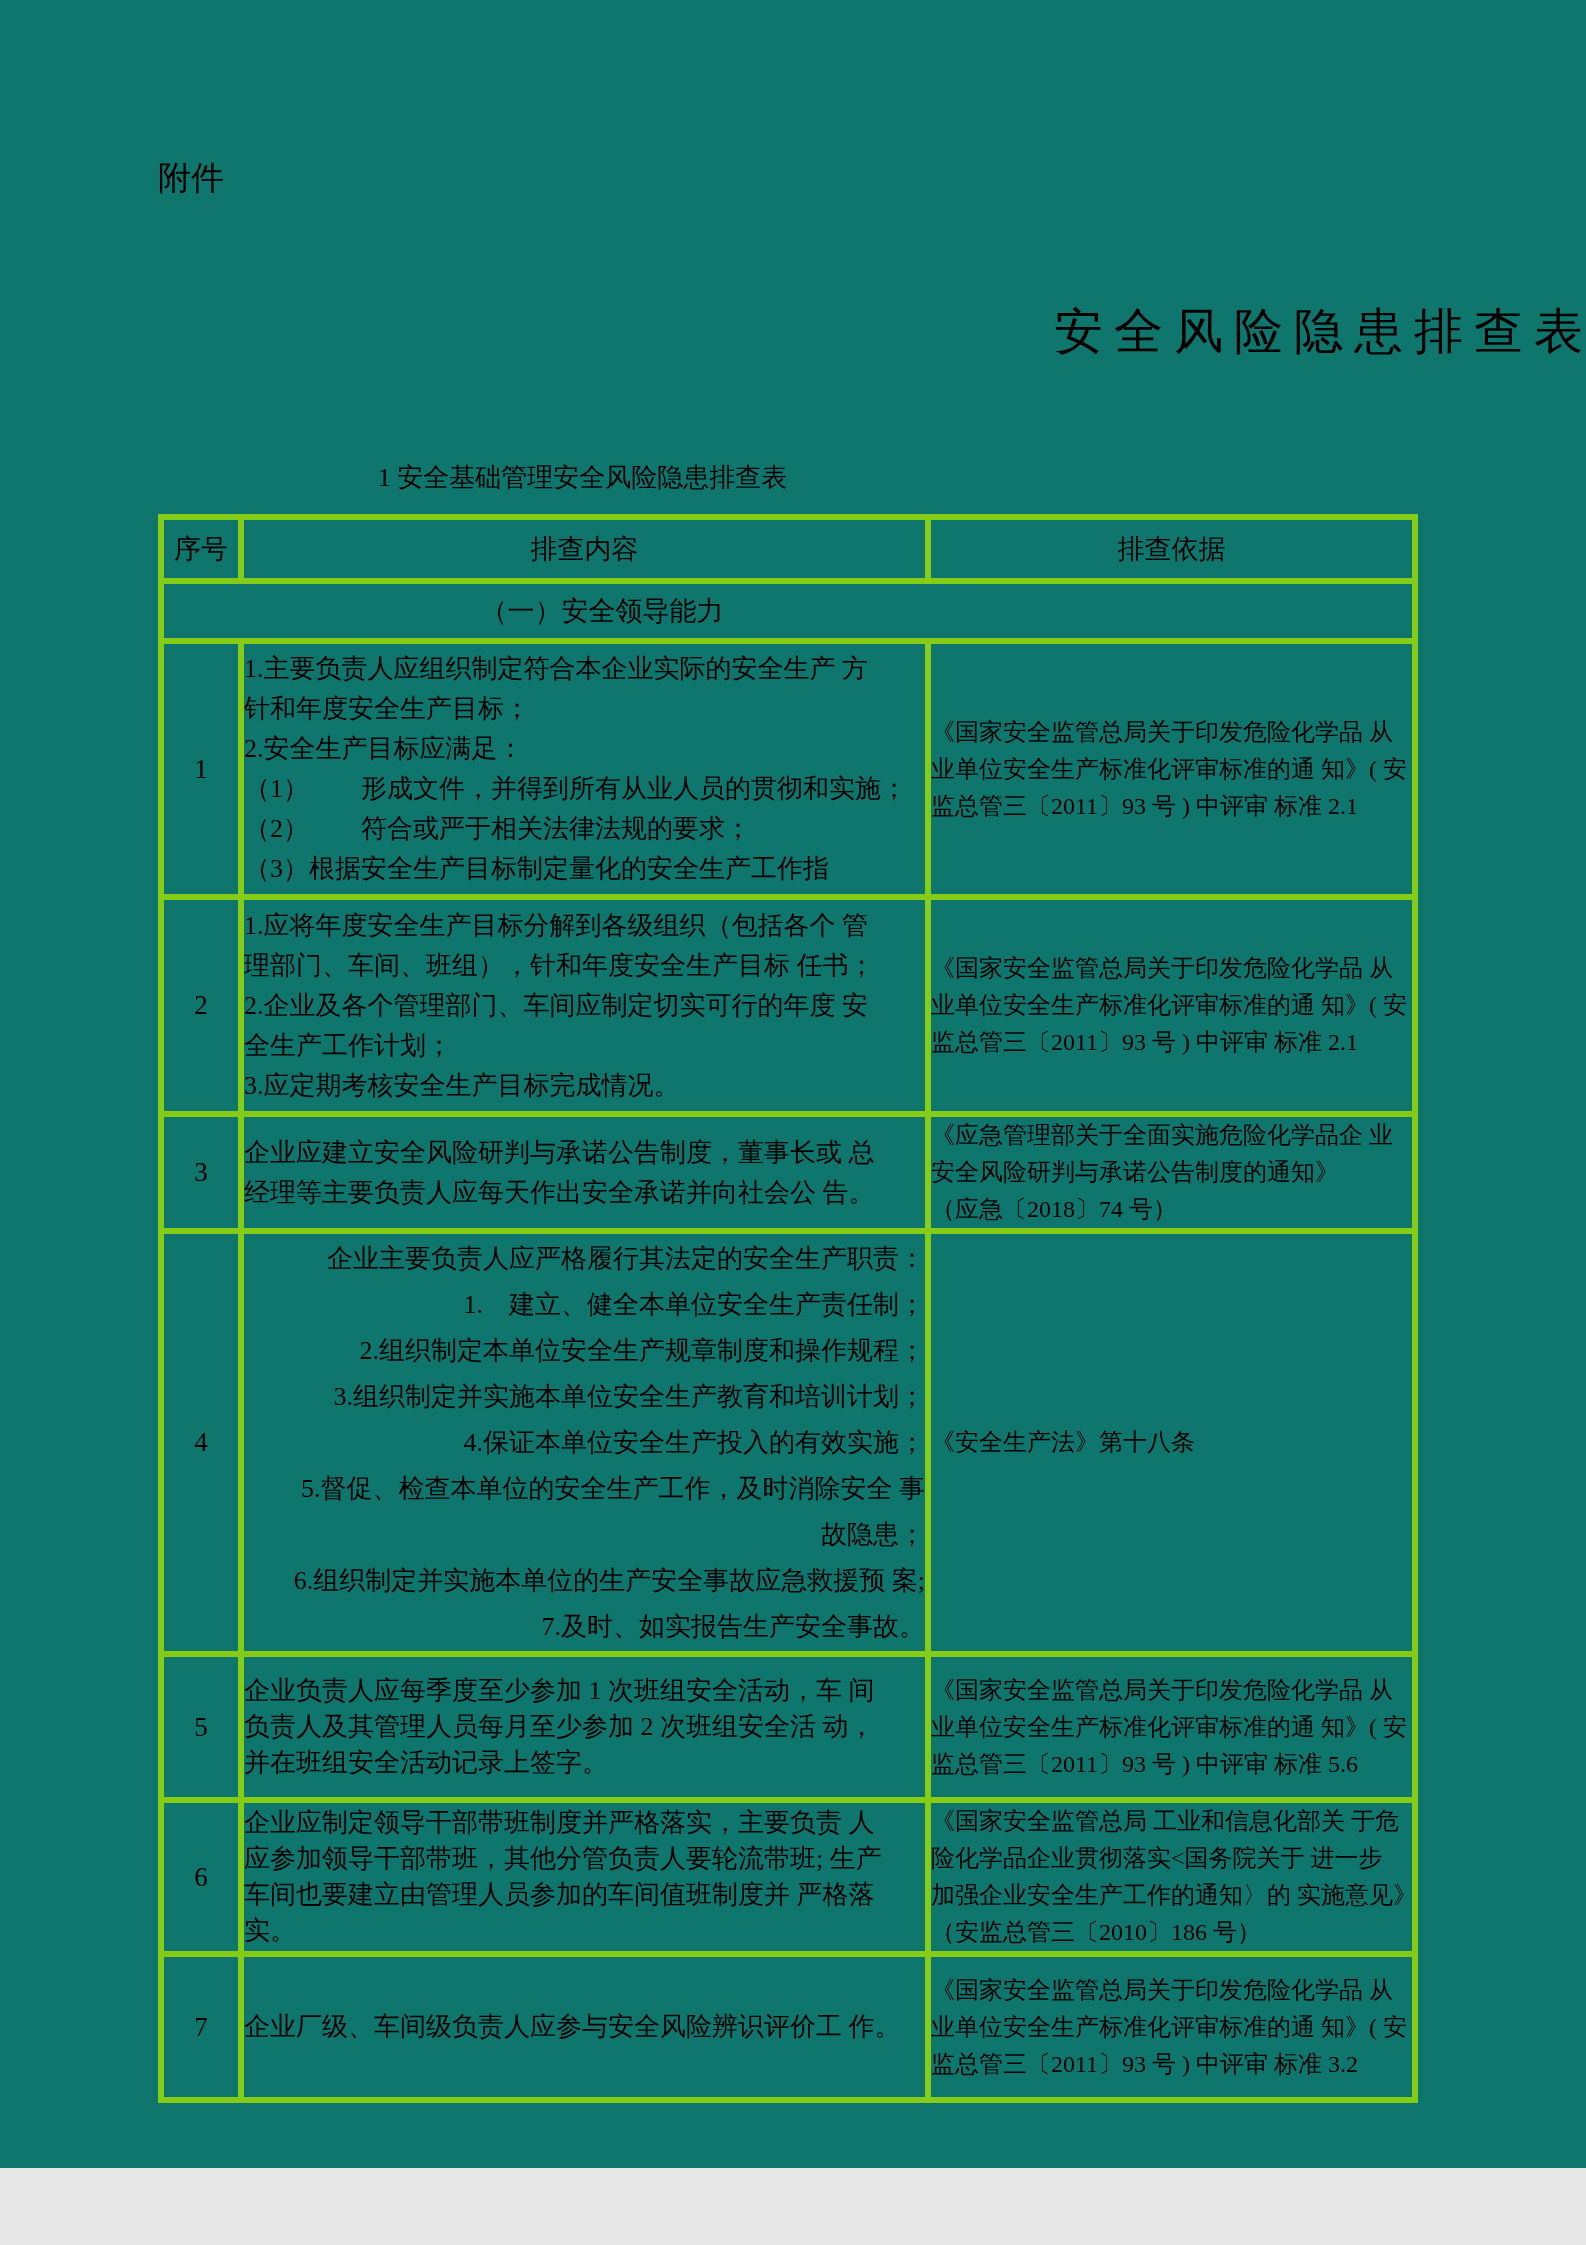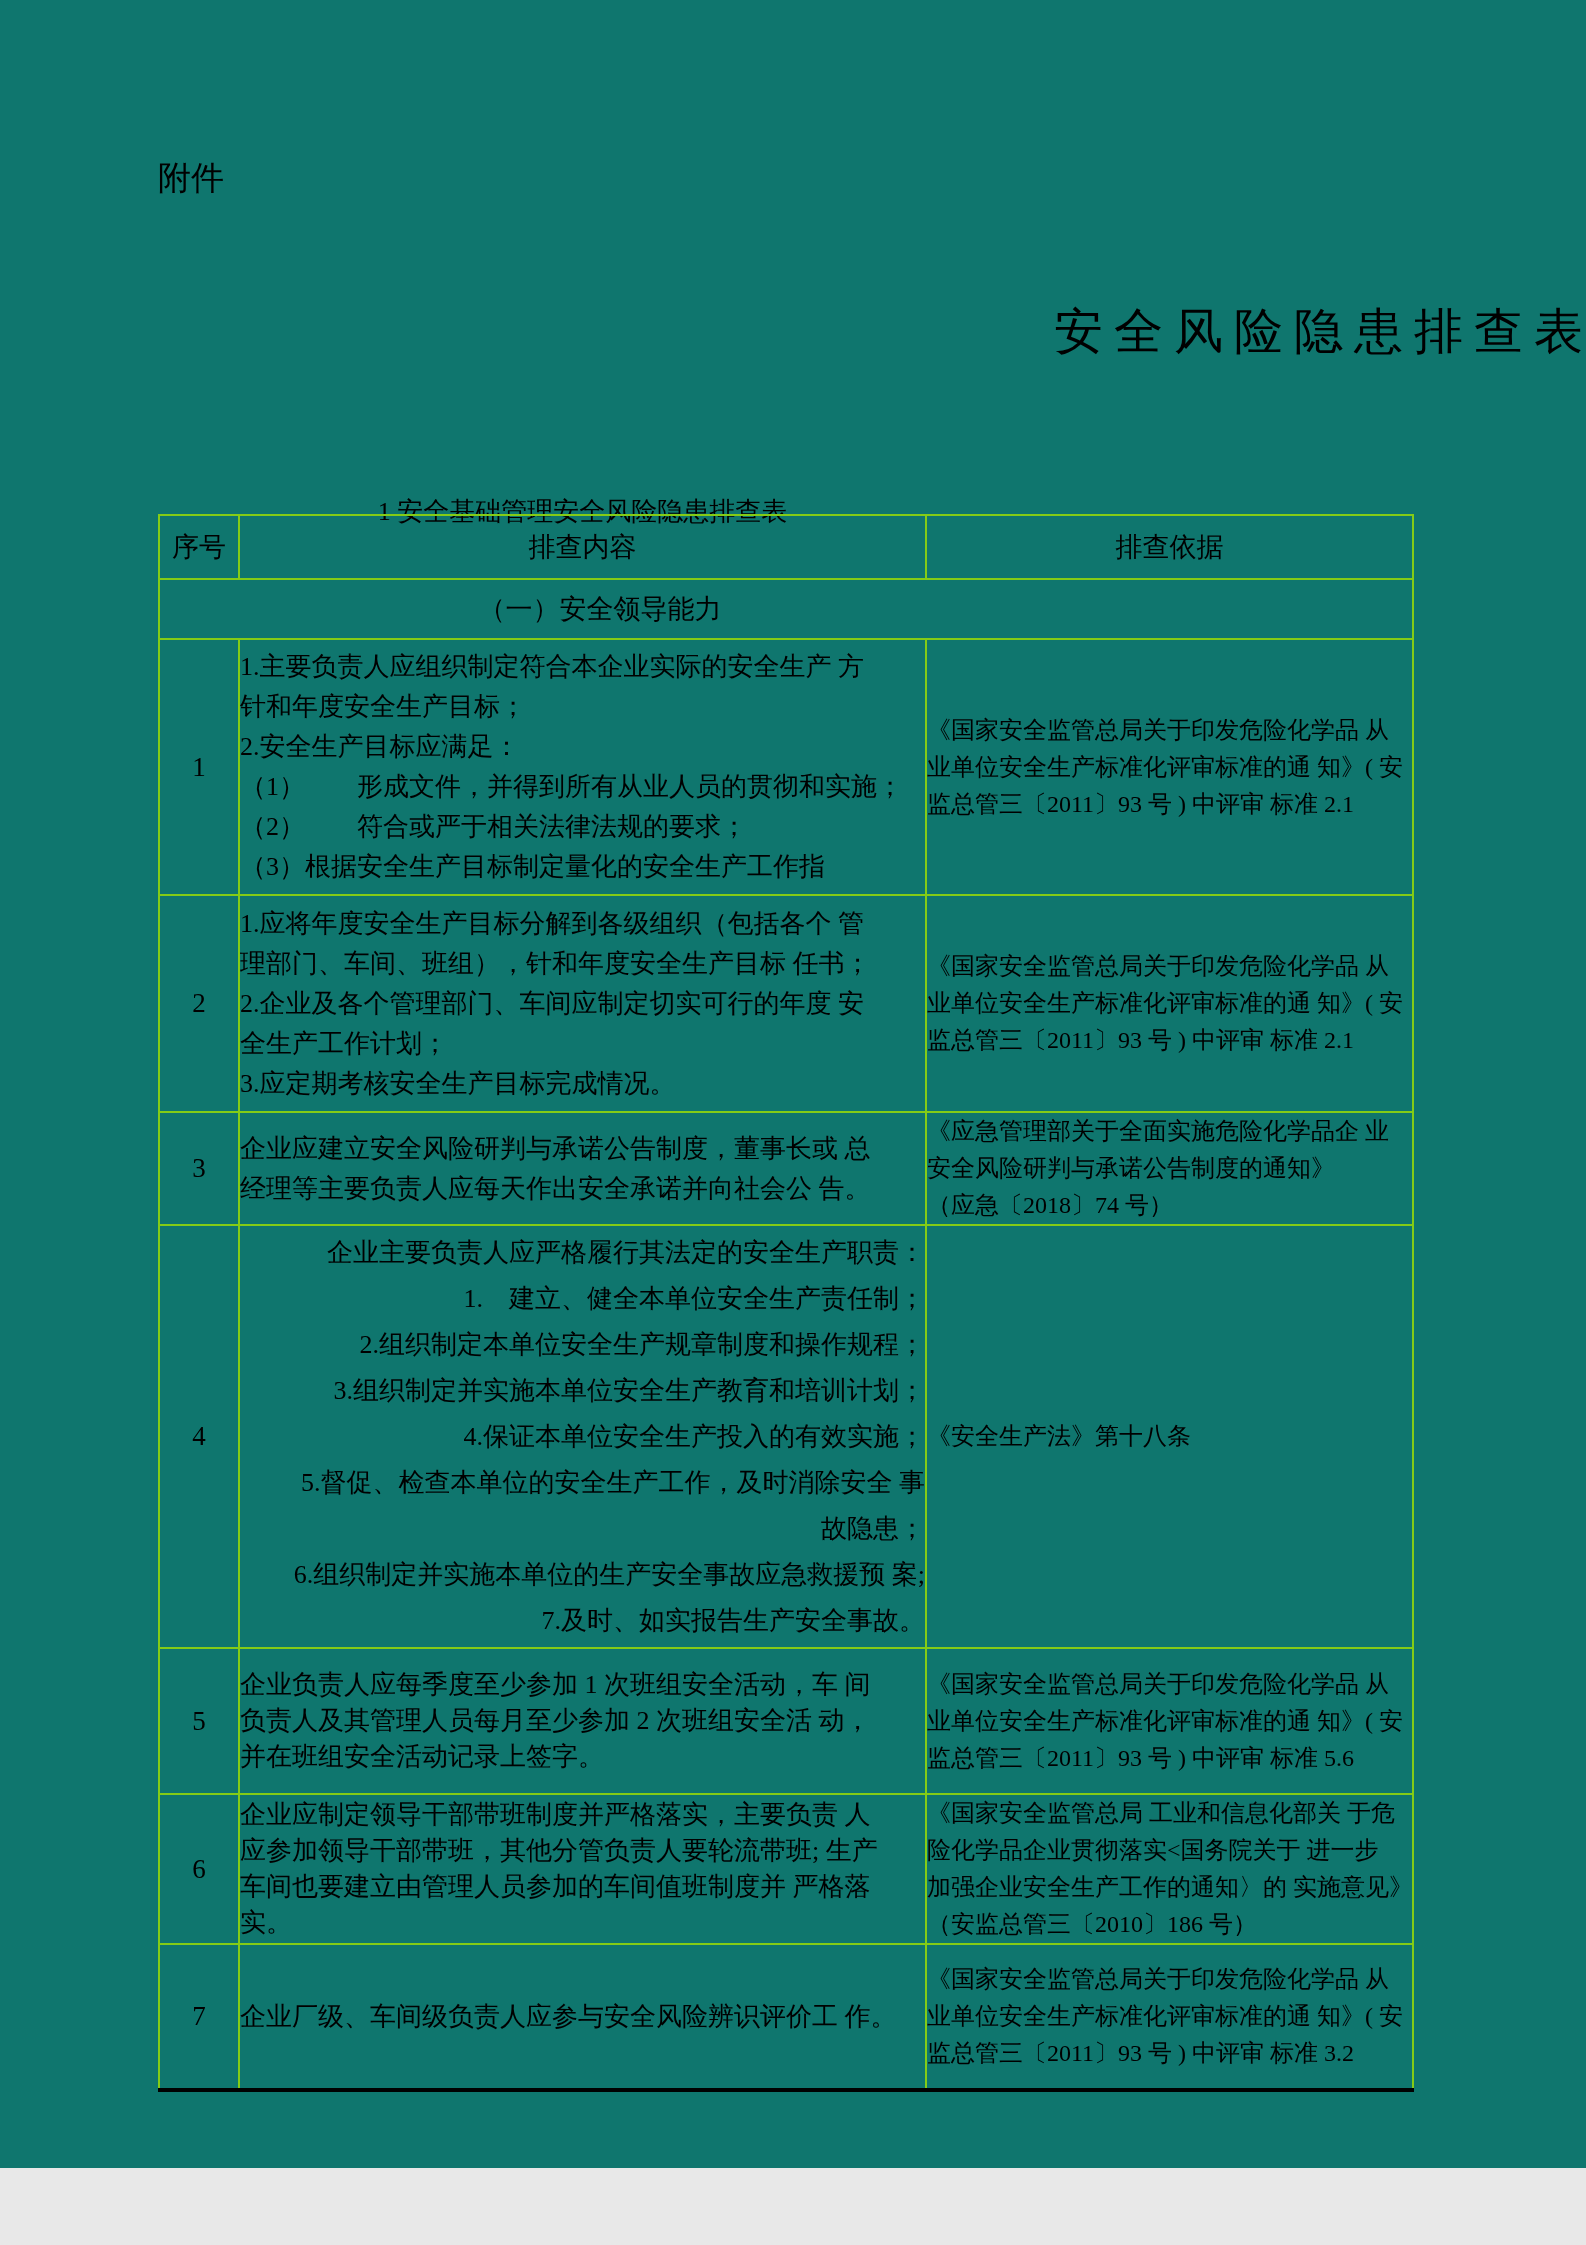--- a/index.html
+++ b/index.html
@@ -10,30 +10,30 @@
     background:#0f766e;
     color:#000;
     font-family:"Liberation Serif","DejaVu Serif",serif;
   }
   .attachment{position:absolute;left:158px;top:156px;font-size:33px;}
   .doc-title{
     position:absolute;left:0;top:291px;width:100%;margin:8px;
     text-align:right;font-size:49px;font-weight:400;letter-spacing:11px;
   }
   .table-caption{
-    position:absolute;left:160px;top:494px;width:845px;
+    position:absolute;left:160px;top:460px;width:845px;
     text-align:center;font-size:26px;
   }
   table.inspect-table{
     position:absolute;left:158px;top:514px;width:1254px;
     border-collapse:collapse;table-layout:fixed;
     border:2px solid #000;border-bottom:4px solid #000;
   }
   .inspect-table th,.inspect-table td{
-    border:2px solid #84cc16;padding:0;overflow:hidden;vertical-align:middle;
+    border:6px solid #84cc16;padding:0;overflow:hidden;vertical-align:middle;
   }
   .inspect-table th{font-weight:400;font-size:27px;text-align:center;}
   tr.r-head{height:64px;}
   tr.r-section{height:60px;border-radius:10px;}
   tr.r-section td{font-size:27px;text-align:center;padding-right:372px;}
   .c-no{text-align:center;font-size:27px;}
   .c-content{padding:2px 2px 2px 6px;}
   .c-basis{padding:2px 2px 2px 7px;}
   .ln{white-space:pre;font-size:26px;line-height:40px;}
   .c-basis .ln{font-size:24px;line-height:37px;}

